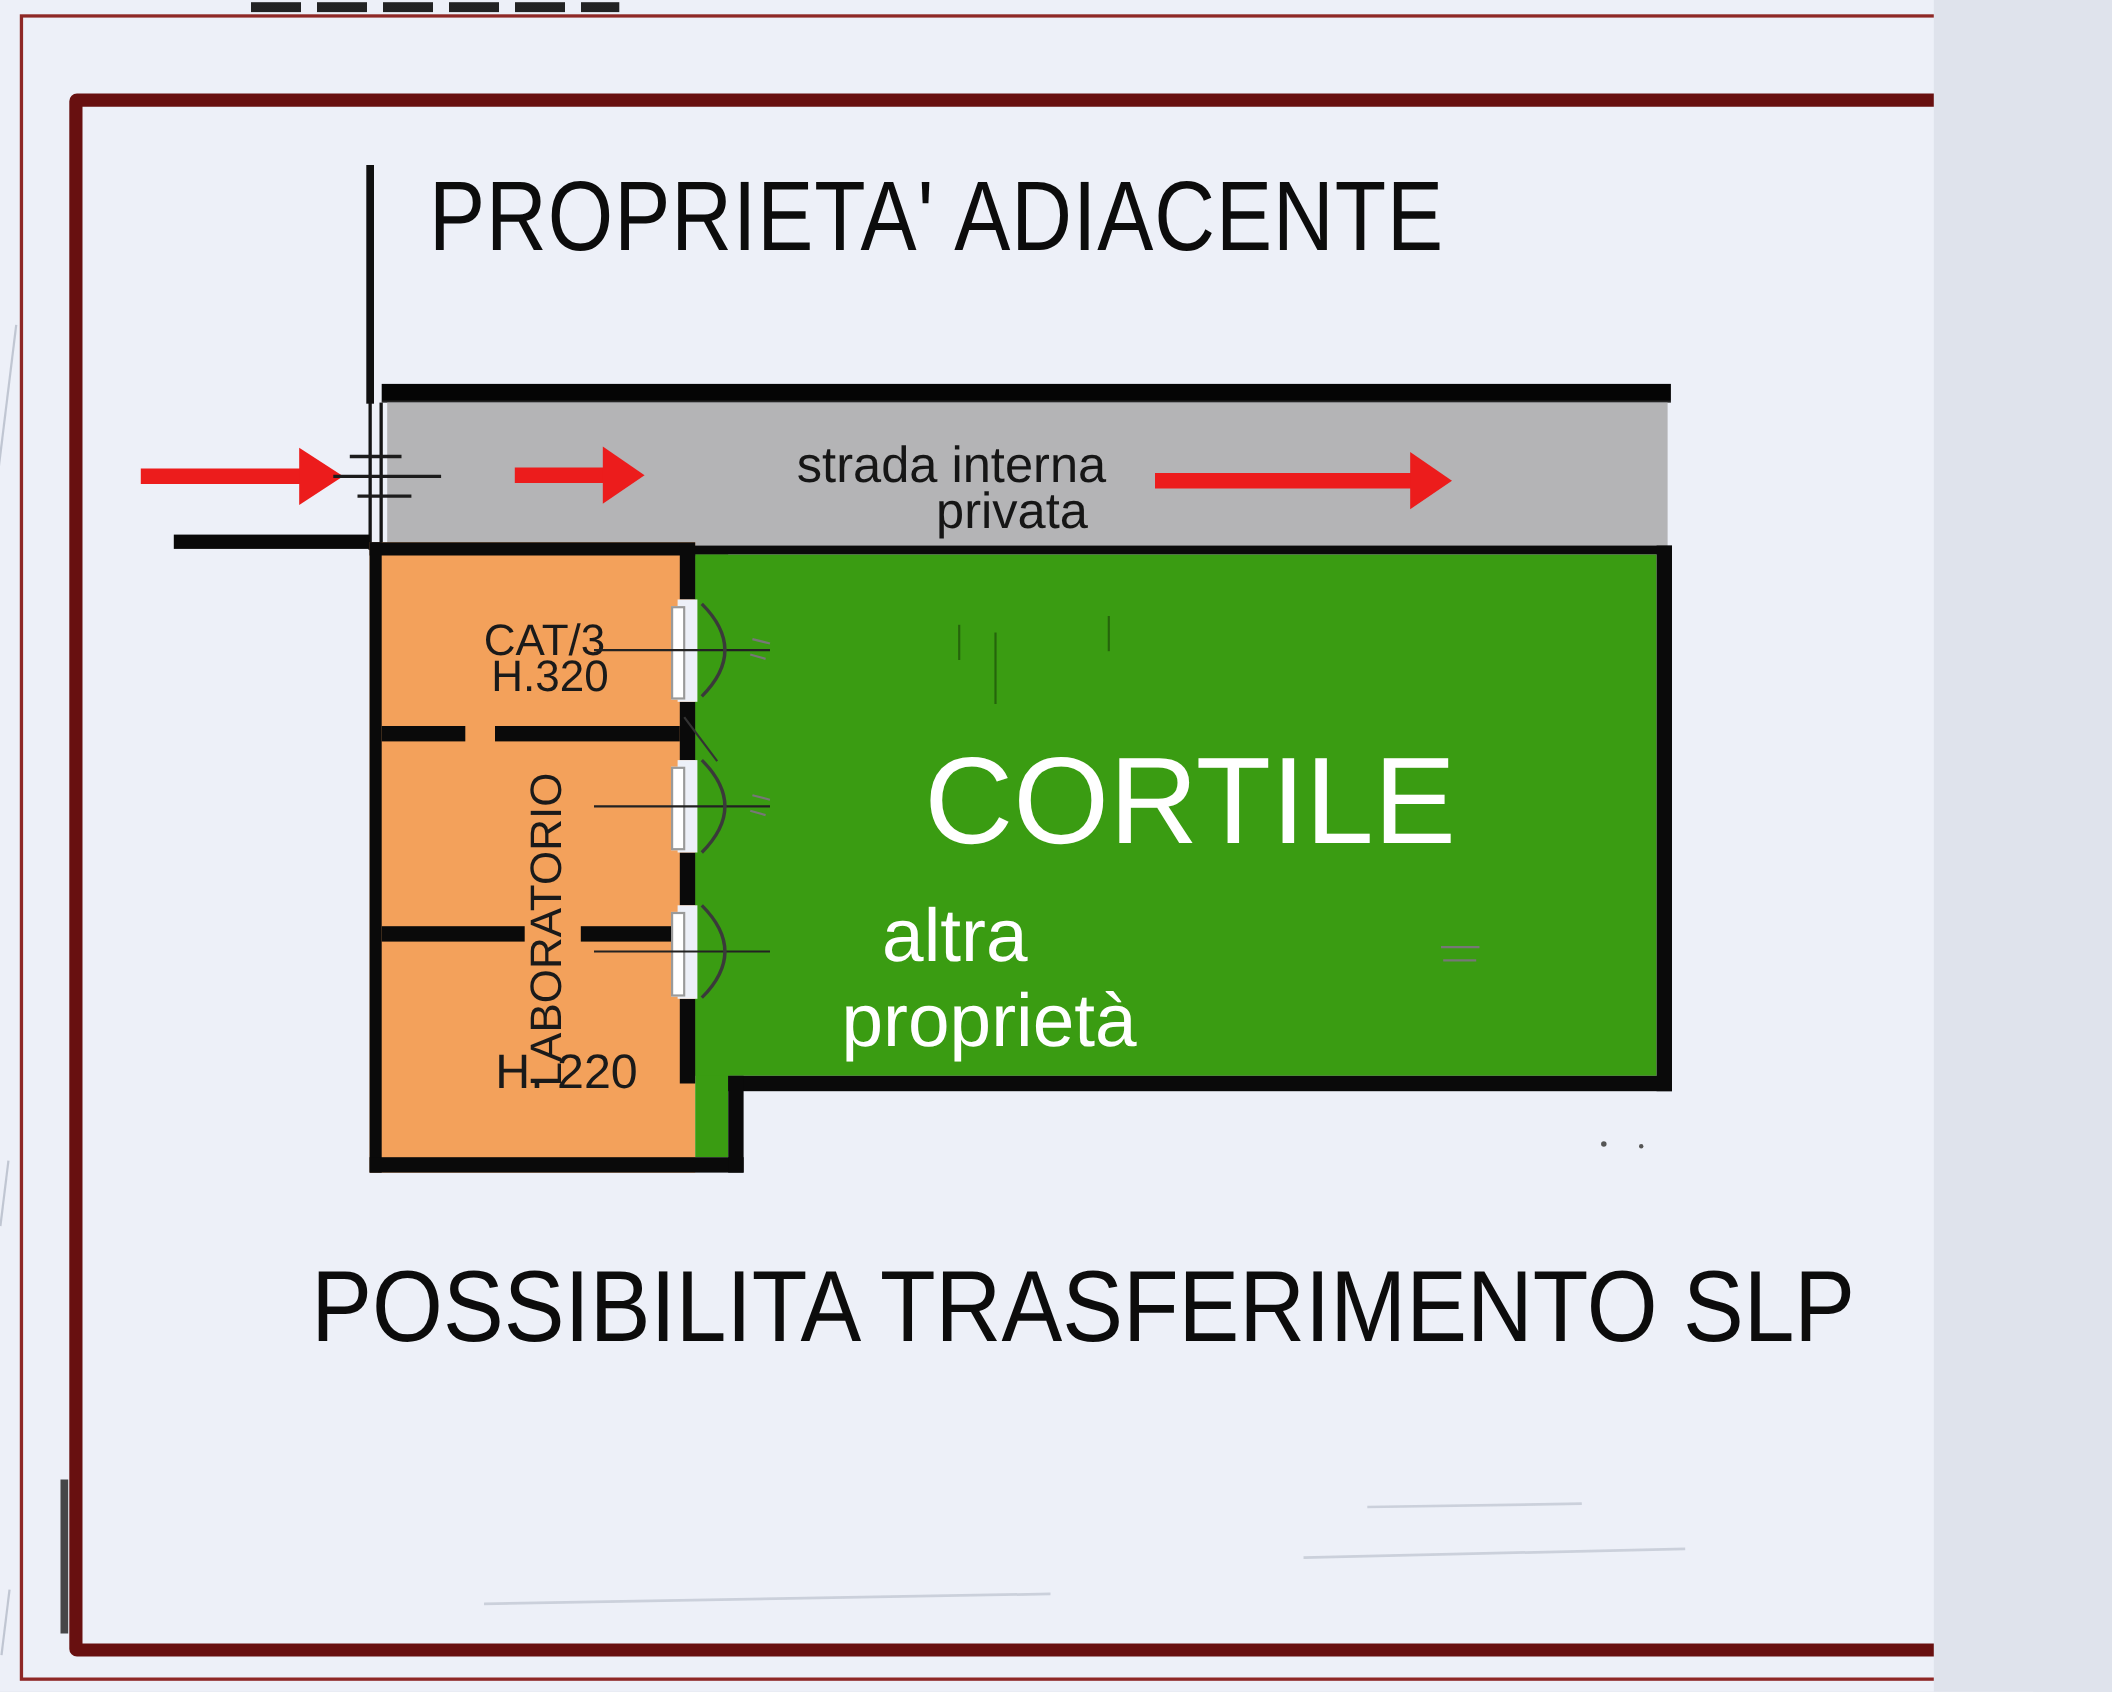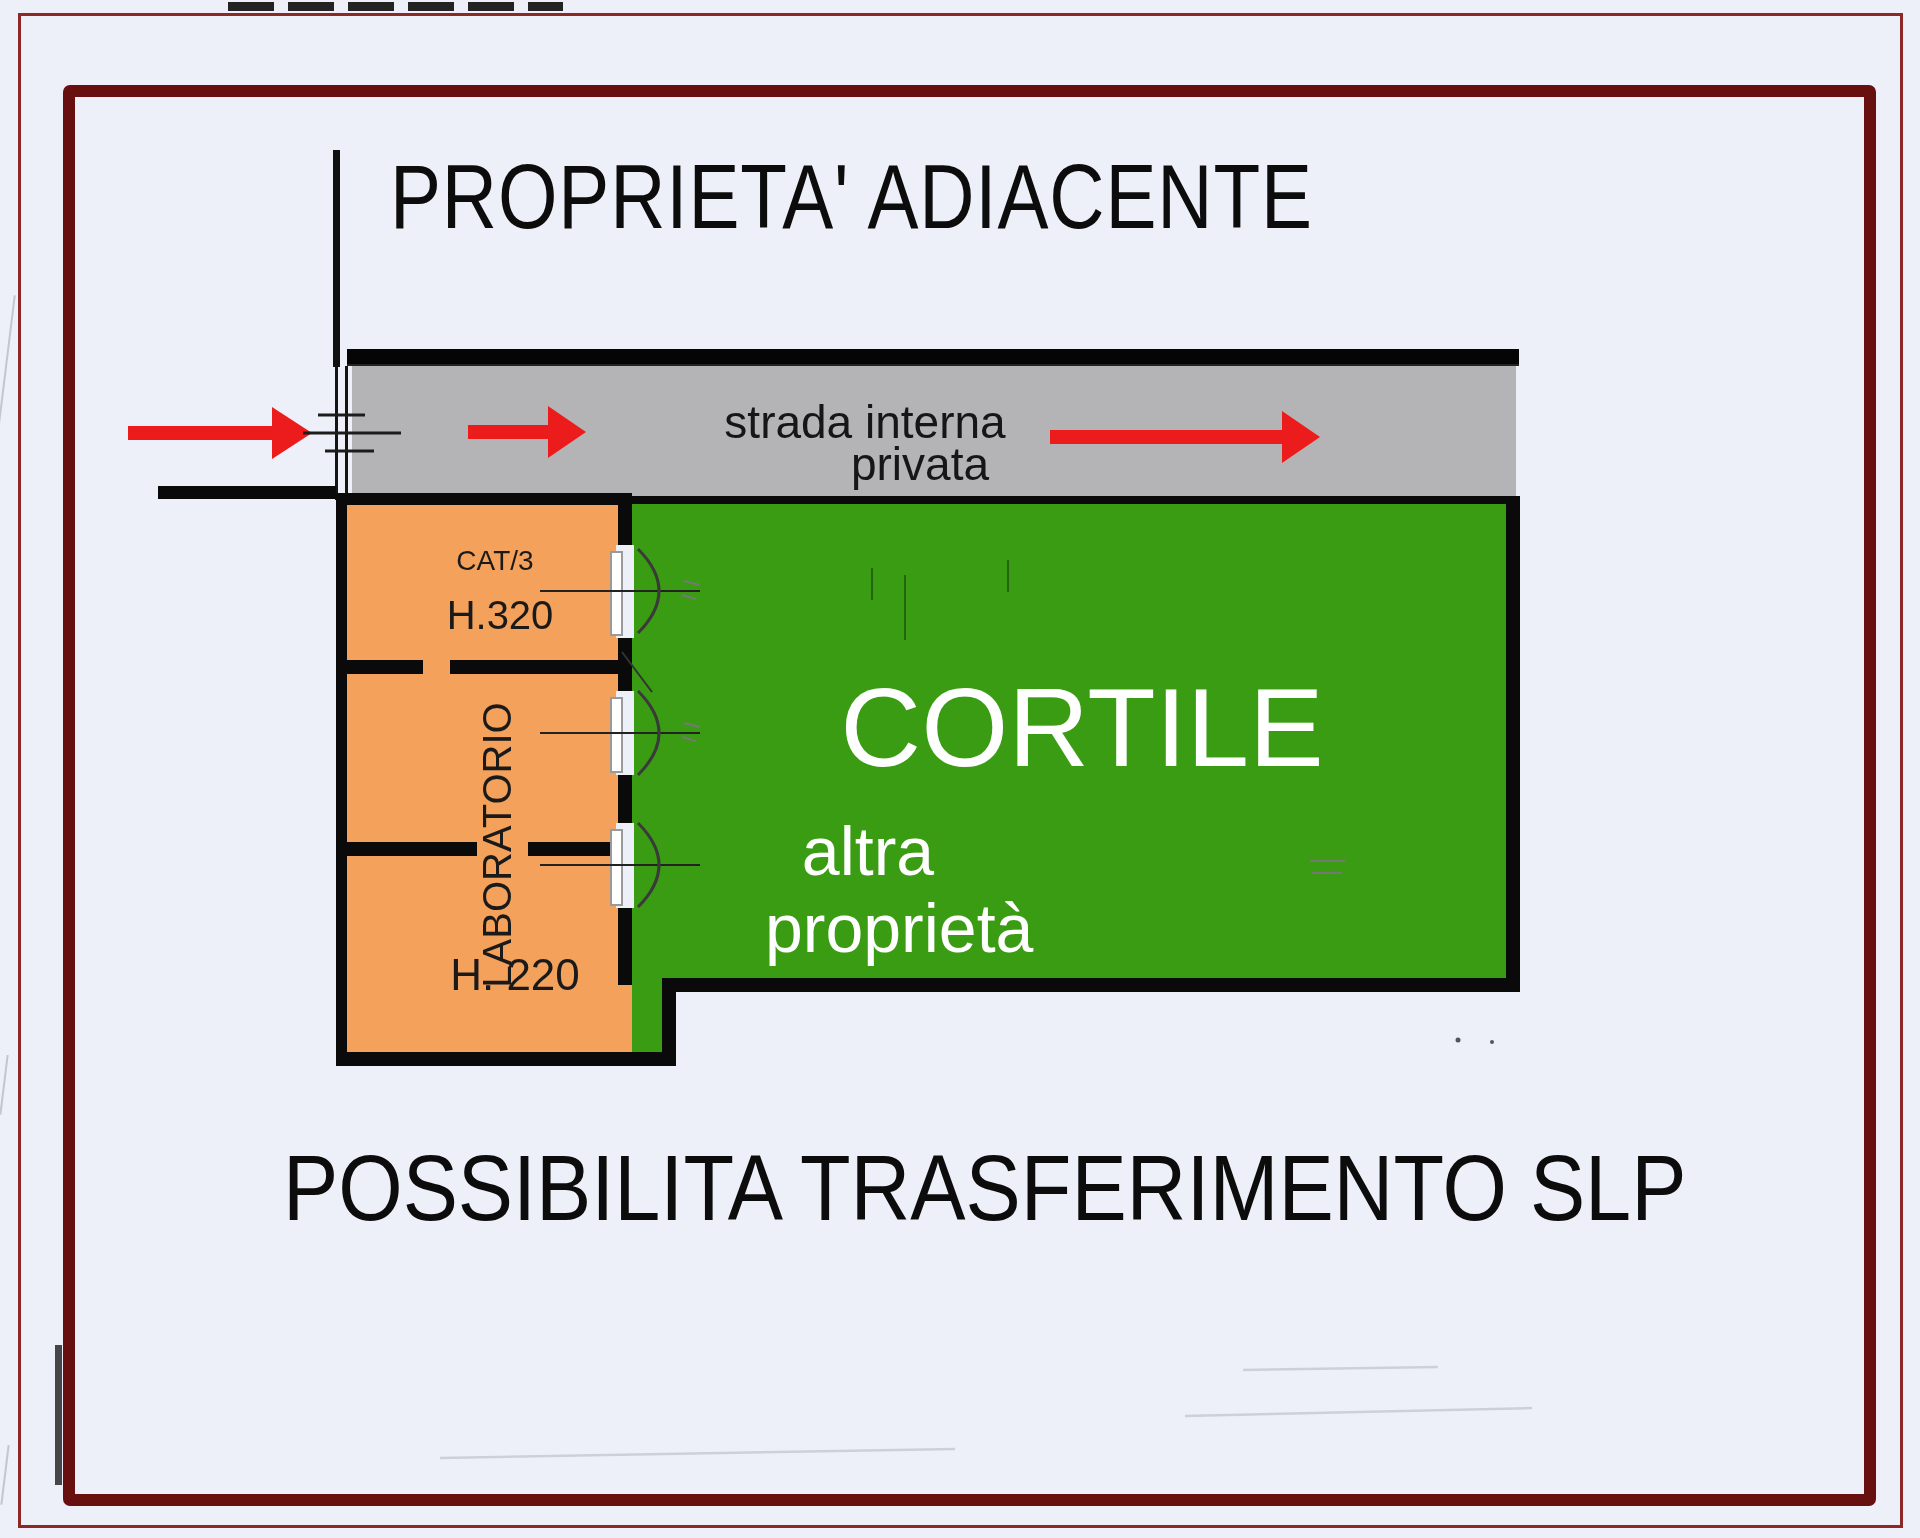--- a/index.html
+++ b/index.html
@@ -2,21 +2,21 @@
 <html style="--page-bg: #edf0f8; --frame-maroon: #681010; --frame-thin: #8e2826; --road-gray: #b4b4b6; --workshop-orange: #f3a15b; --courtyard-green: #3a9c12; --arrow-red: #ec1c1c; --wall-black: #0a0a0a; --label-dark: #1a1a1a; --courtyard-text: #ffffff;"><head>
 <meta charset="utf-8">
 <style>
   :root{
     --page-bg:#edf0f8; --frame-maroon:#681010; --frame-thin:#8e2826;
     --road-gray:#b4b4b6; --workshop-orange:#f3a15b; --courtyard-green:#3a9c12;
     --arrow-red:#ec1c1c; --wall-black:#0a0a0a; --label-dark:#1a1a1a; --courtyard-text:#ffffff;
   }
   html,body{margin:0;padding:0;}
   body{background:#dfe3ec;font-family:"Liberation Sans",sans-serif;}
-  #page{position:relative;width:1920px;height:1538px;background:var(--page-bg);overflow:hidden;}
+  #page{position:relative;width:1718px;height:1538px;background:var(--page-bg);overflow:hidden;padding-left:40px;}
   .wall{position:absolute;background:var(--wall-black);}
   .label{position:absolute;color:var(--label-dark);text-align:center;line-height:1.05;white-space:nowrap;}
 
   
   .outer-border{position:absolute;left:18px;top:13px;width:1879px;height:1509px;
     border:3px solid var(--frame-thin);}
   .inner-frame{position:absolute;left:63px;top:85px;width:1789px;height:1397px;
     border:12px solid var(--frame-maroon);border-radius:7px;}
 
   
@@ -104,21 +104,21 @@
   <div class="wall" style="left:662px;top:978px;width:858px;height:14px;"></div>
   <div class="wall" style="left:662px;top:978px;width:14px;height:88px;"></div>
 
   <div class="door-gap" style="top:545px;height:93px;"></div>
   <div class="door-leaf" style="top:551px;height:81px;"></div>
   <div class="door-gap" style="top:691px;height:84px;"></div>
   <div class="door-leaf" style="top:697px;height:72px;"></div>
   <div class="door-gap" style="top:823px;height:85px;"></div>
   <div class="door-leaf" style="top:829px;height:73px;"></div>
 
-  <div class="label" style="left:400px;top:546px;width:190px;font-size:28px;">CAT/3</div>
+  <div class="label" style="left:400px;top:561px;width:190px;font-size:40px;">CAT/3</div>
   <div class="label" style="left:405px;top:594px;width:190px;font-size:40px;">H.320</div>
   <div class="lab-label">LABORATORIO</div>
   <div class="label" style="left:415px;top:952px;width:200px;font-size:44px;">H. 220</div>
 
   <div class="cortile-title">CORTILE</div>
   <div class="cortile-sub" style="left:768px;top:817px;width:200px;">altra</div>
   <div class="cortile-sub" style="left:765px;top:894px;width:250px;">proprietà</div>
 
   <div class="footer-line" style="top:1136px;font-size:92px;transform:scaleX(.9);">POSSIBILITA TRASFERIMENTO SLP</div>
 

